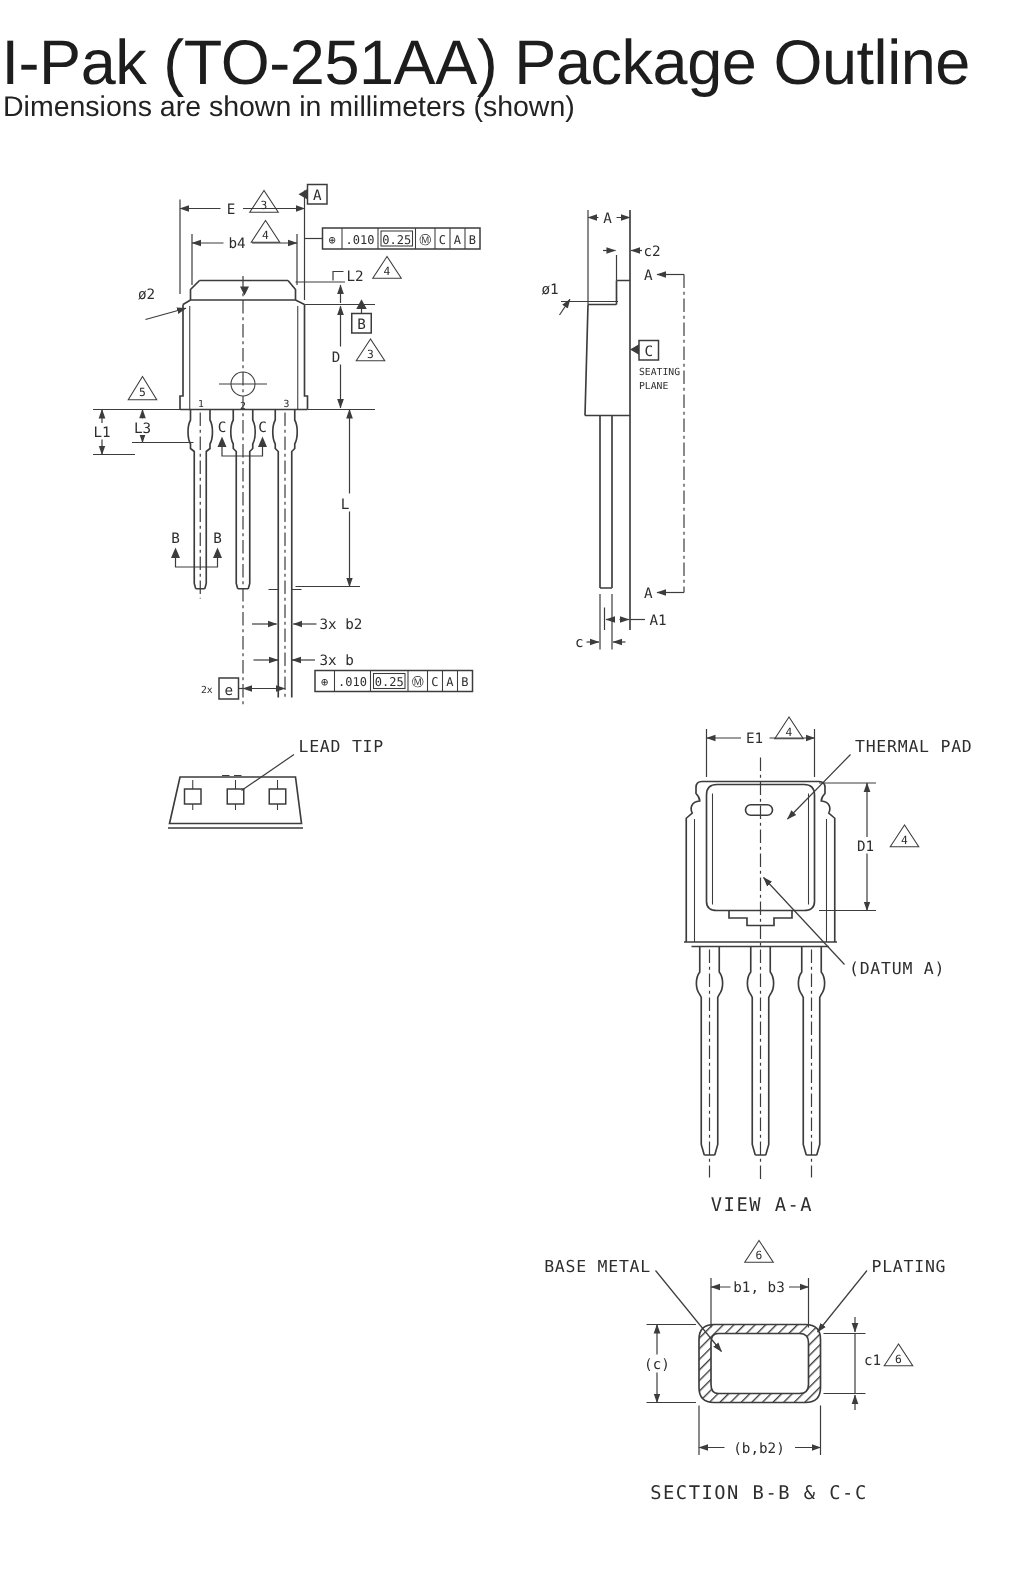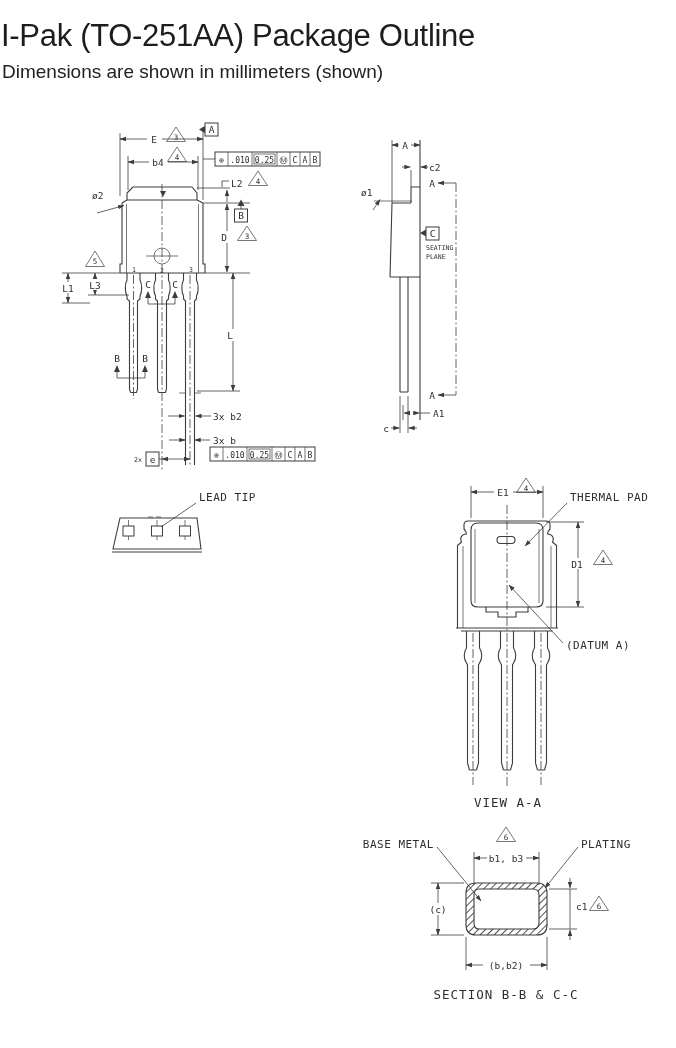--- a/index.html
+++ b/index.html
@@ -1,18 +1,18 @@
 <!DOCTYPE html>
 <html><head>
 <meta charset="utf-8">
 <style>
   html,body{margin:0;padding:0;background:#fff;}
   .canvas{position:relative;width:676px;height:1048px;background:#fff;overflow:hidden;
           font-family:"Liberation Sans",sans-serif;}
-  .title{position:absolute;left:1px;top:18px;font-size:31px;color:#1d1d1d;letter-spacing:-0.3px;white-space:nowrap;}
+  .title{position:absolute;left:1px;top:18px;font-size:42px;color:#1d1d1d;letter-spacing:-0.3px;white-space:nowrap;}
   .subtitle{position:absolute;left:2px;top:61px;font-size:19px;color:#222;white-space:nowrap;}
   svg{position:absolute;left:0;top:0;}
   svg text{font-family:"DejaVu Sans Mono",monospace;fill:#2e2e2e;}
   .dim{font-size:9.5px;}
   .tiny{font-size:6.5px;}
   .pin{font-size:6.5px;}
   .lbl{font-size:11px;letter-spacing:0.5px;}
   .cap{font-size:12.5px;letter-spacing:1px;}
   .fcf{font-size:8px;}
   .note{font-size:7.5px;}

